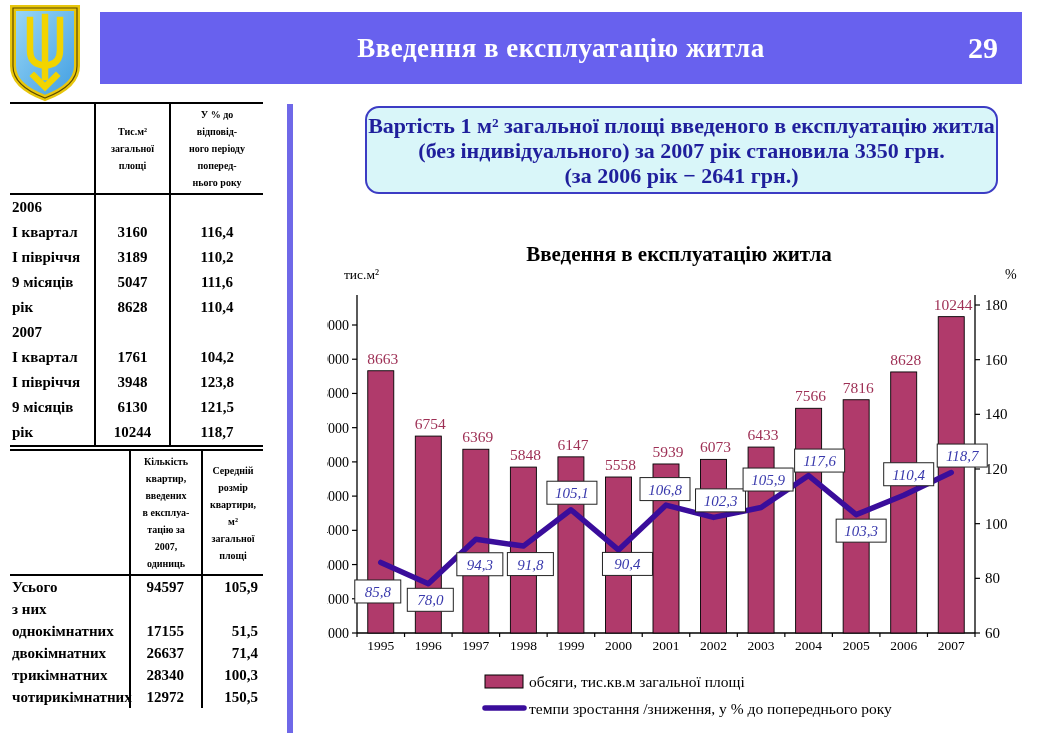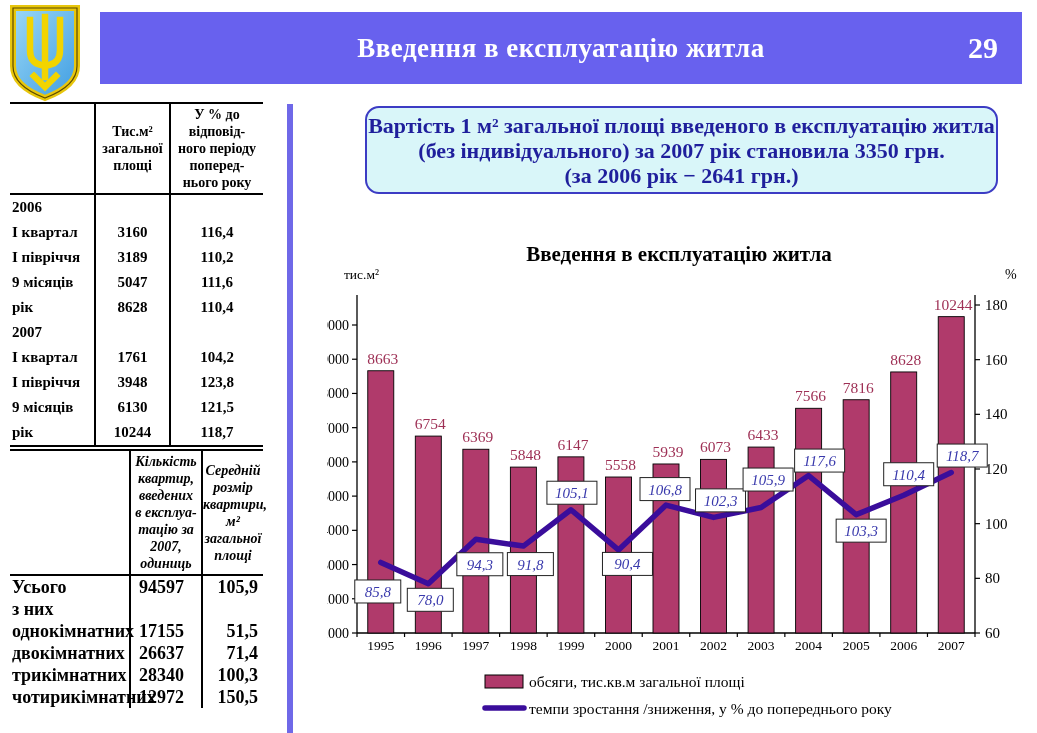--- a/index.html
+++ b/index.html
@@ -18,27 +18,27 @@
   .info-box{position:absolute;left:365px;top:106px;width:629px;height:84px;
             background:#d9f6f9;border:2px solid #3c3cc4;border-radius:14px;
             display:flex;flex-direction:column;justify-content:center;
             text-align:center;color:#1f1f9c;font-weight:bold;font-size:22px;line-height:25px;}
   
   table{border-collapse:collapse;table-layout:fixed;}
   .t1{position:absolute;left:10px;top:102px;width:253px;font-weight:bold;color:#000;
       border-top:2px solid #000;border-bottom:2px solid #000;}
   .t2{position:absolute;left:10px;top:449px;width:253px;font-weight:bold;color:#000;
       border-top:2px solid #000;}
-  .t1 th,.t2 th{font-size:14px;vertical-align:middle;text-align:center;
+  .t1 th,.t2 th{font-size:10px;vertical-align:middle;text-align:center;
       white-space:pre-line;line-height:17px;padding:2px 0;}
   .t1 thead tr{height:90px;}
-  .t2 thead tr{height:122px;font-style:italic;}
+  .t2 thead tr{height:122px;}
   .t1 thead th,.t2 thead th{border-bottom:2px solid #000;}
   .t1 td{font-size:15px;height:25px;padding:0;}
-  .t2 td{font-size:18px;height:22px;padding:0;margin-top:8px;}
+  .t2 td{font-size:15px;height:22px;padding:0;margin-top:8px;}
   .t1 th:nth-child(2),.t1 td:nth-child(2),
   .t1 th:nth-child(3),.t1 td:nth-child(3){border-left:2px solid #000;}
   .t2 th:nth-child(2),.t2 td:nth-child(2),
   .t2 th:nth-child(3),.t2 td:nth-child(3){border-left:2px solid #000;}
   .t1 col.c1{width:85px}.t1 col.c2{width:75px}.t1 col.c3{width:93px}
   .t2 col.c1{width:120px}.t2 col.c2{width:72px}.t2 col.c3{width:61px}
   .t1 td.lbl,.t2 td.lbl{text-align:left;padding-left:2px;white-space:nowrap;}
   .t1 td.v{text-align:center;}
   .t2 td.num{text-align:right;padding-right:17px;}
   .t2 td.num2{text-align:right;padding-right:5px;}

